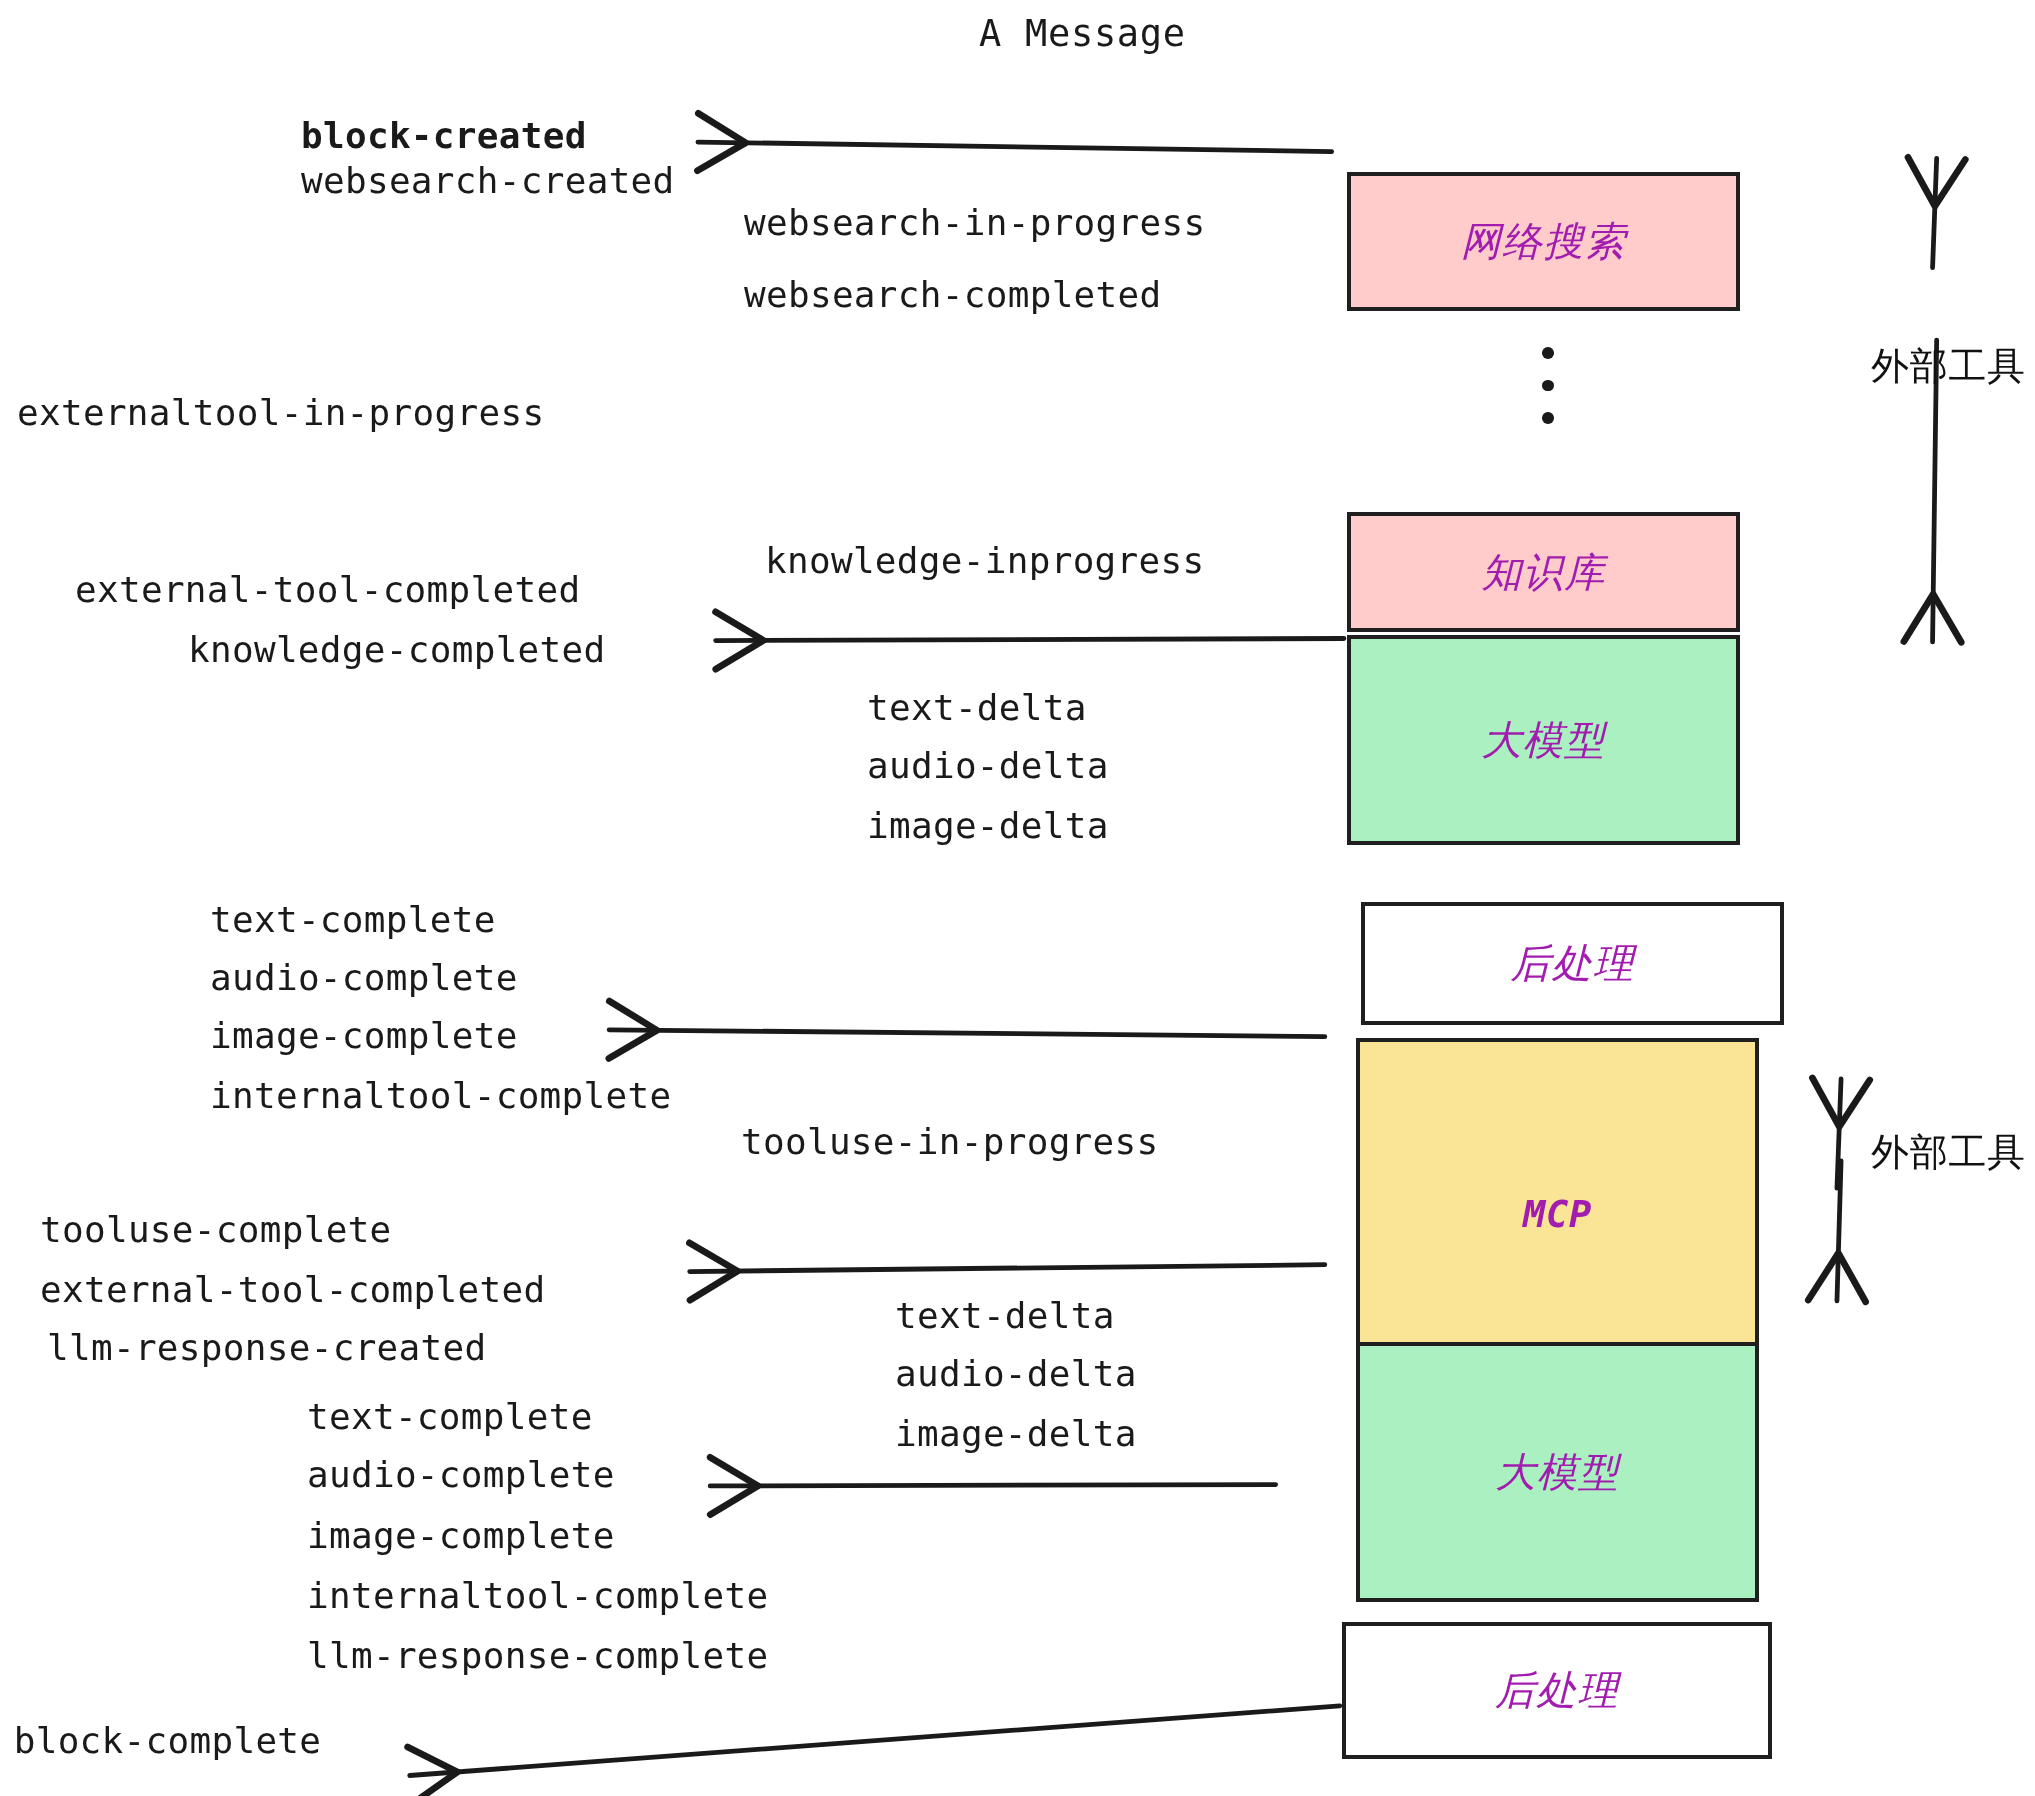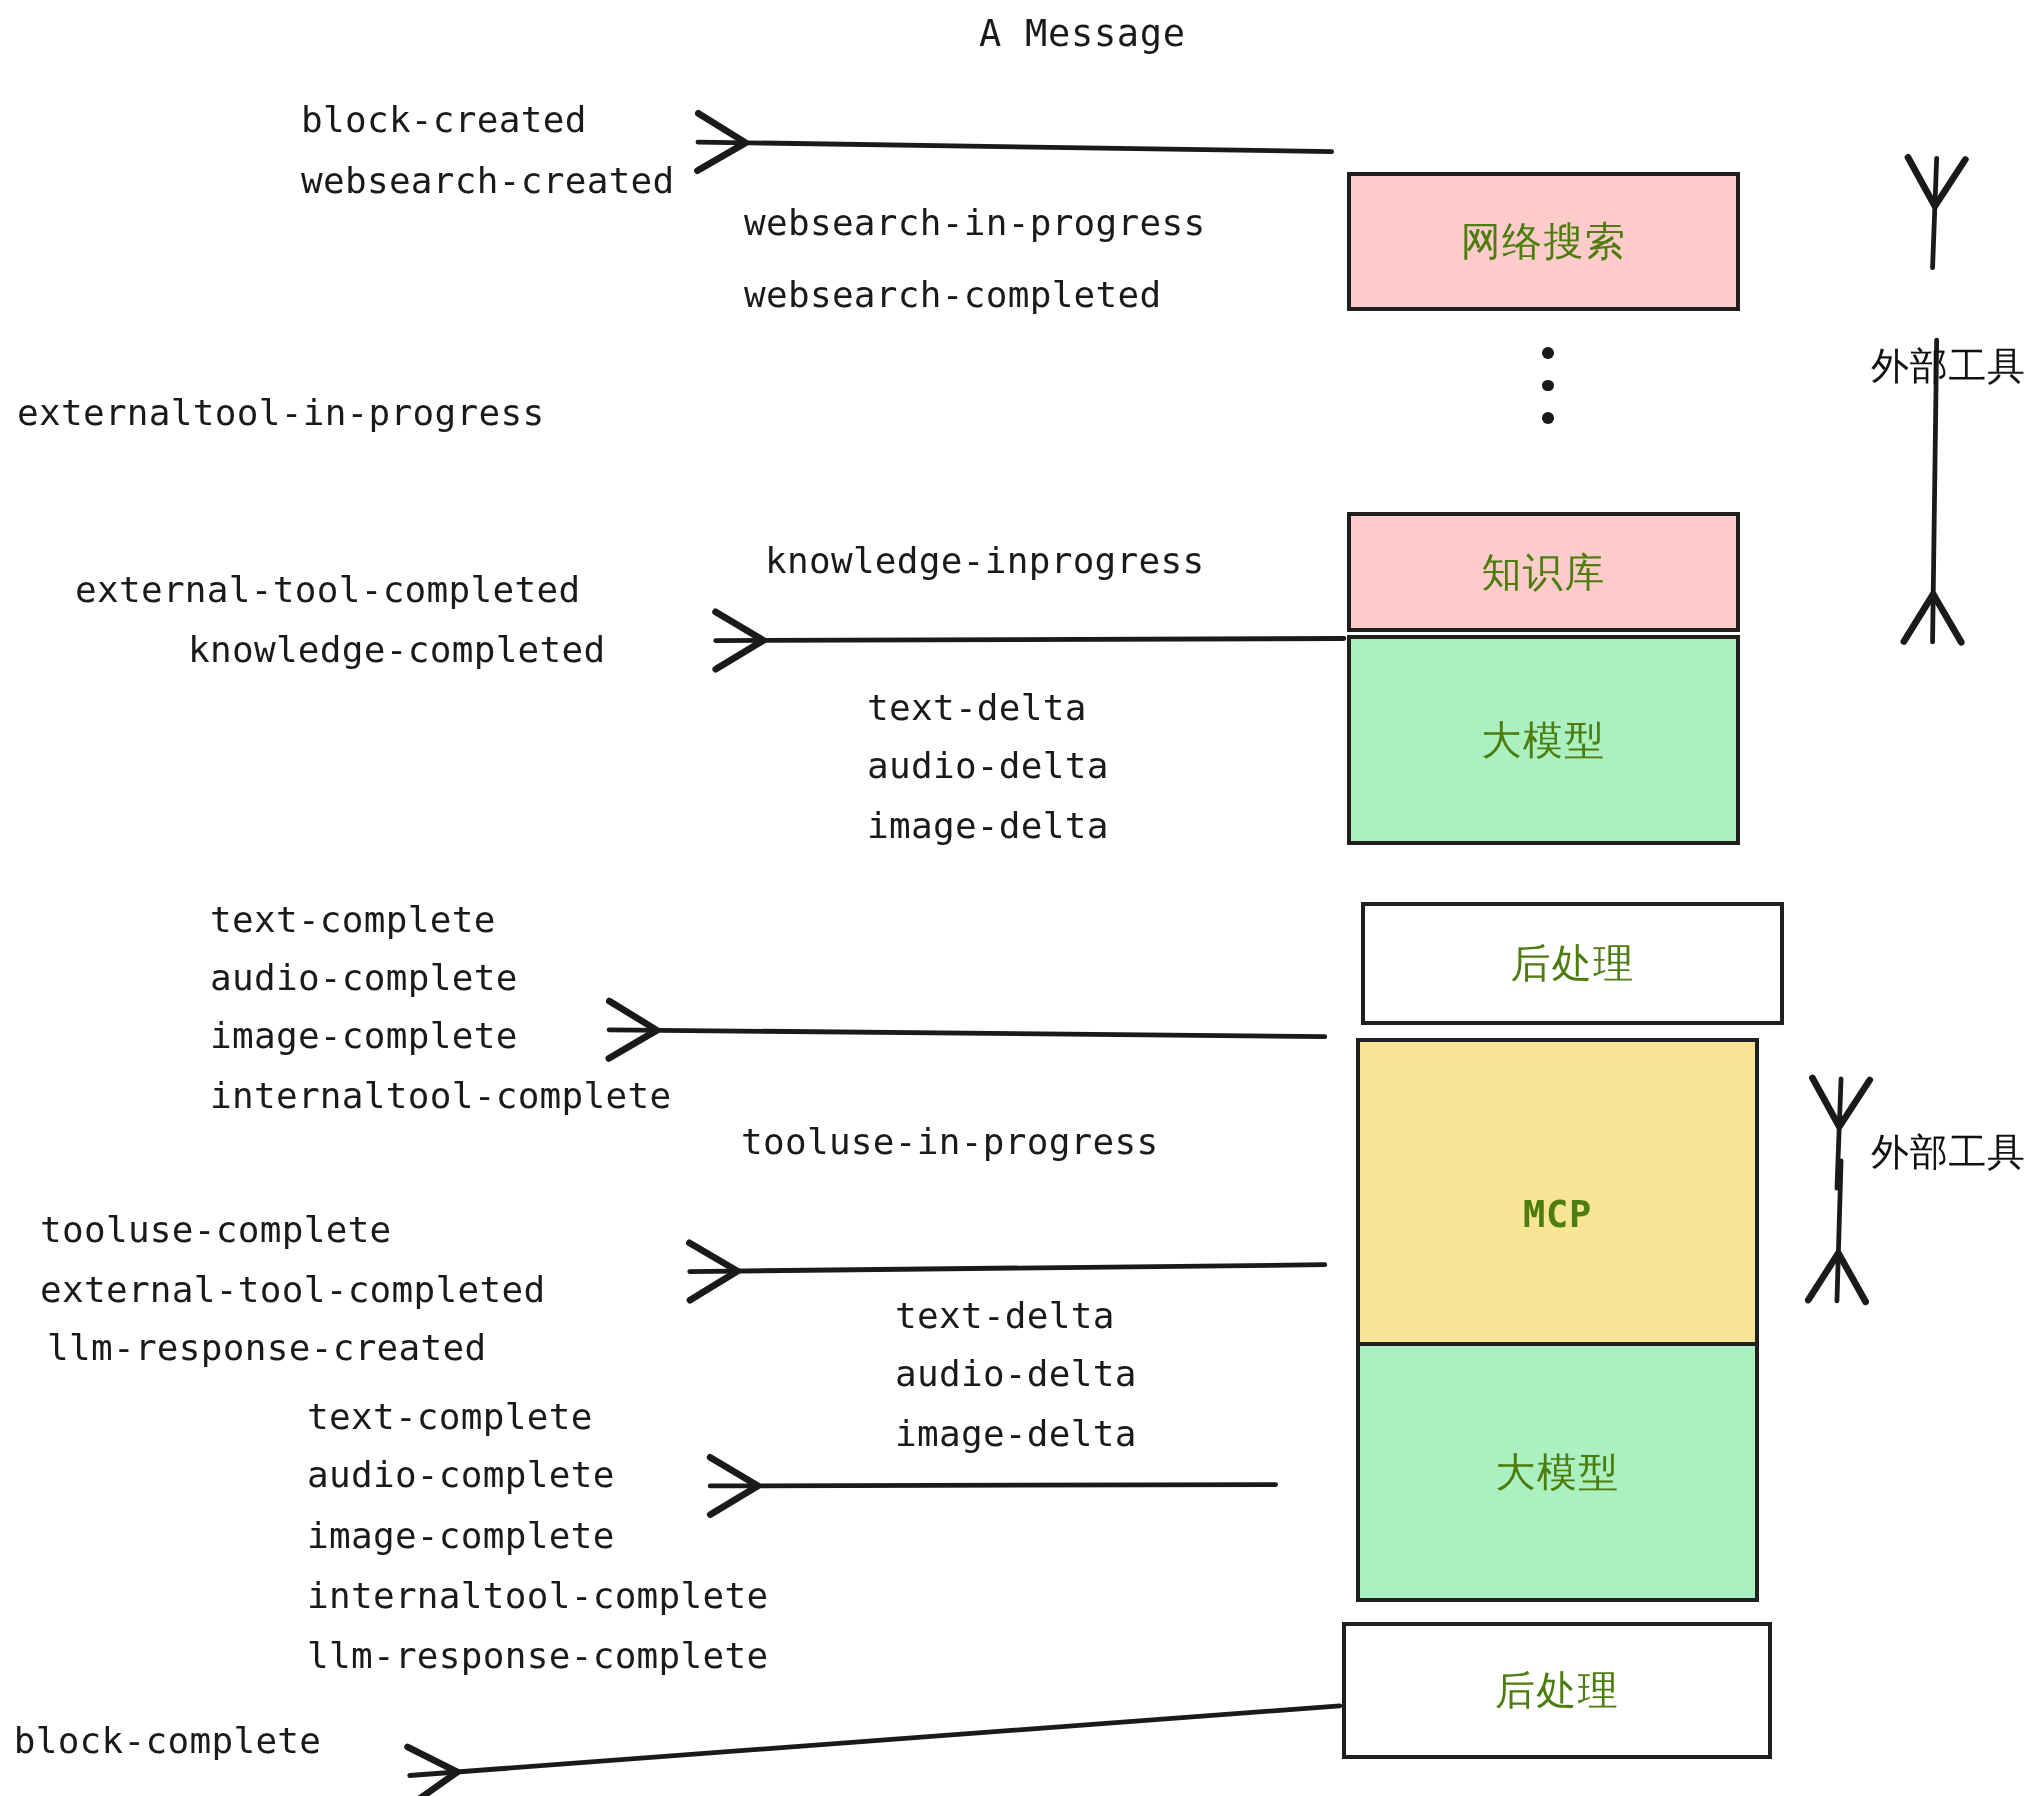--- a/index.html
+++ b/index.html
@@ -42,22 +42,23 @@
   }
   .node {
     position: absolute;
     box-sizing: border-box;
     border: 4.1px solid #1f1f1f;
     display: flex;
     align-items: center;
     justify-content: center;
     font-family: "DejaVu Sans", sans-serif;
     font-size: 40px;
-    color: #4d7c0f;
+    color: #a21caf;
     letter-spacing: 1.4px;
+    font-style: italic;
   }
   .node.mono {
     font-family: "DejaVu Sans Mono", monospace;
     font-size: 37px;
     font-weight: bold;
     letter-spacing: 0.7px;
   }
   .bracket-label {
     position: absolute;
     font-family: "DejaVu Sans", sans-serif;
@@ -128,21 +129,21 @@
       <i></i>
       <i></i>
     </div>
 
   <div id="bracket-label-layer">
       <div class="bracket-label" style="left: 1871px; top: 341px;">外部工具</div>
       <div class="bracket-label" style="left: 1871px; top: 1127px;">外部工具</div>
     </div>
 
   <div id="event-layer">
-      <div class="evt" style="left: 301px; top: 102px;">block-created</div>
+      <div class="evt" style="left: 301px; top: 118px; font-weight: bold;">block-created</div>
       <div class="evt" style="left: 301px; top: 163px;">websearch-created</div>
       <div class="evt" style="left: 744px; top: 205px;">websearch-in-progress</div>
       <div class="evt" style="left: 744px; top: 277px;">websearch-completed</div>
       <div class="evt" style="left: 17px; top: 395px;">externaltool-in-progress</div>
       <div class="evt" style="left: 765px; top: 543px;">knowledge-inprogress</div>
       <div class="evt" style="left: 75px; top: 572px;">external-tool-completed</div>
       <div class="evt" style="left: 188px; top: 632px;">knowledge-completed</div>
       <div class="evt" style="left: 867px; top: 690px;">text-delta</div>
       <div class="evt" style="left: 867px; top: 748px;">audio-delta</div>
       <div class="evt" style="left: 867px; top: 808px;">image-delta</div>

